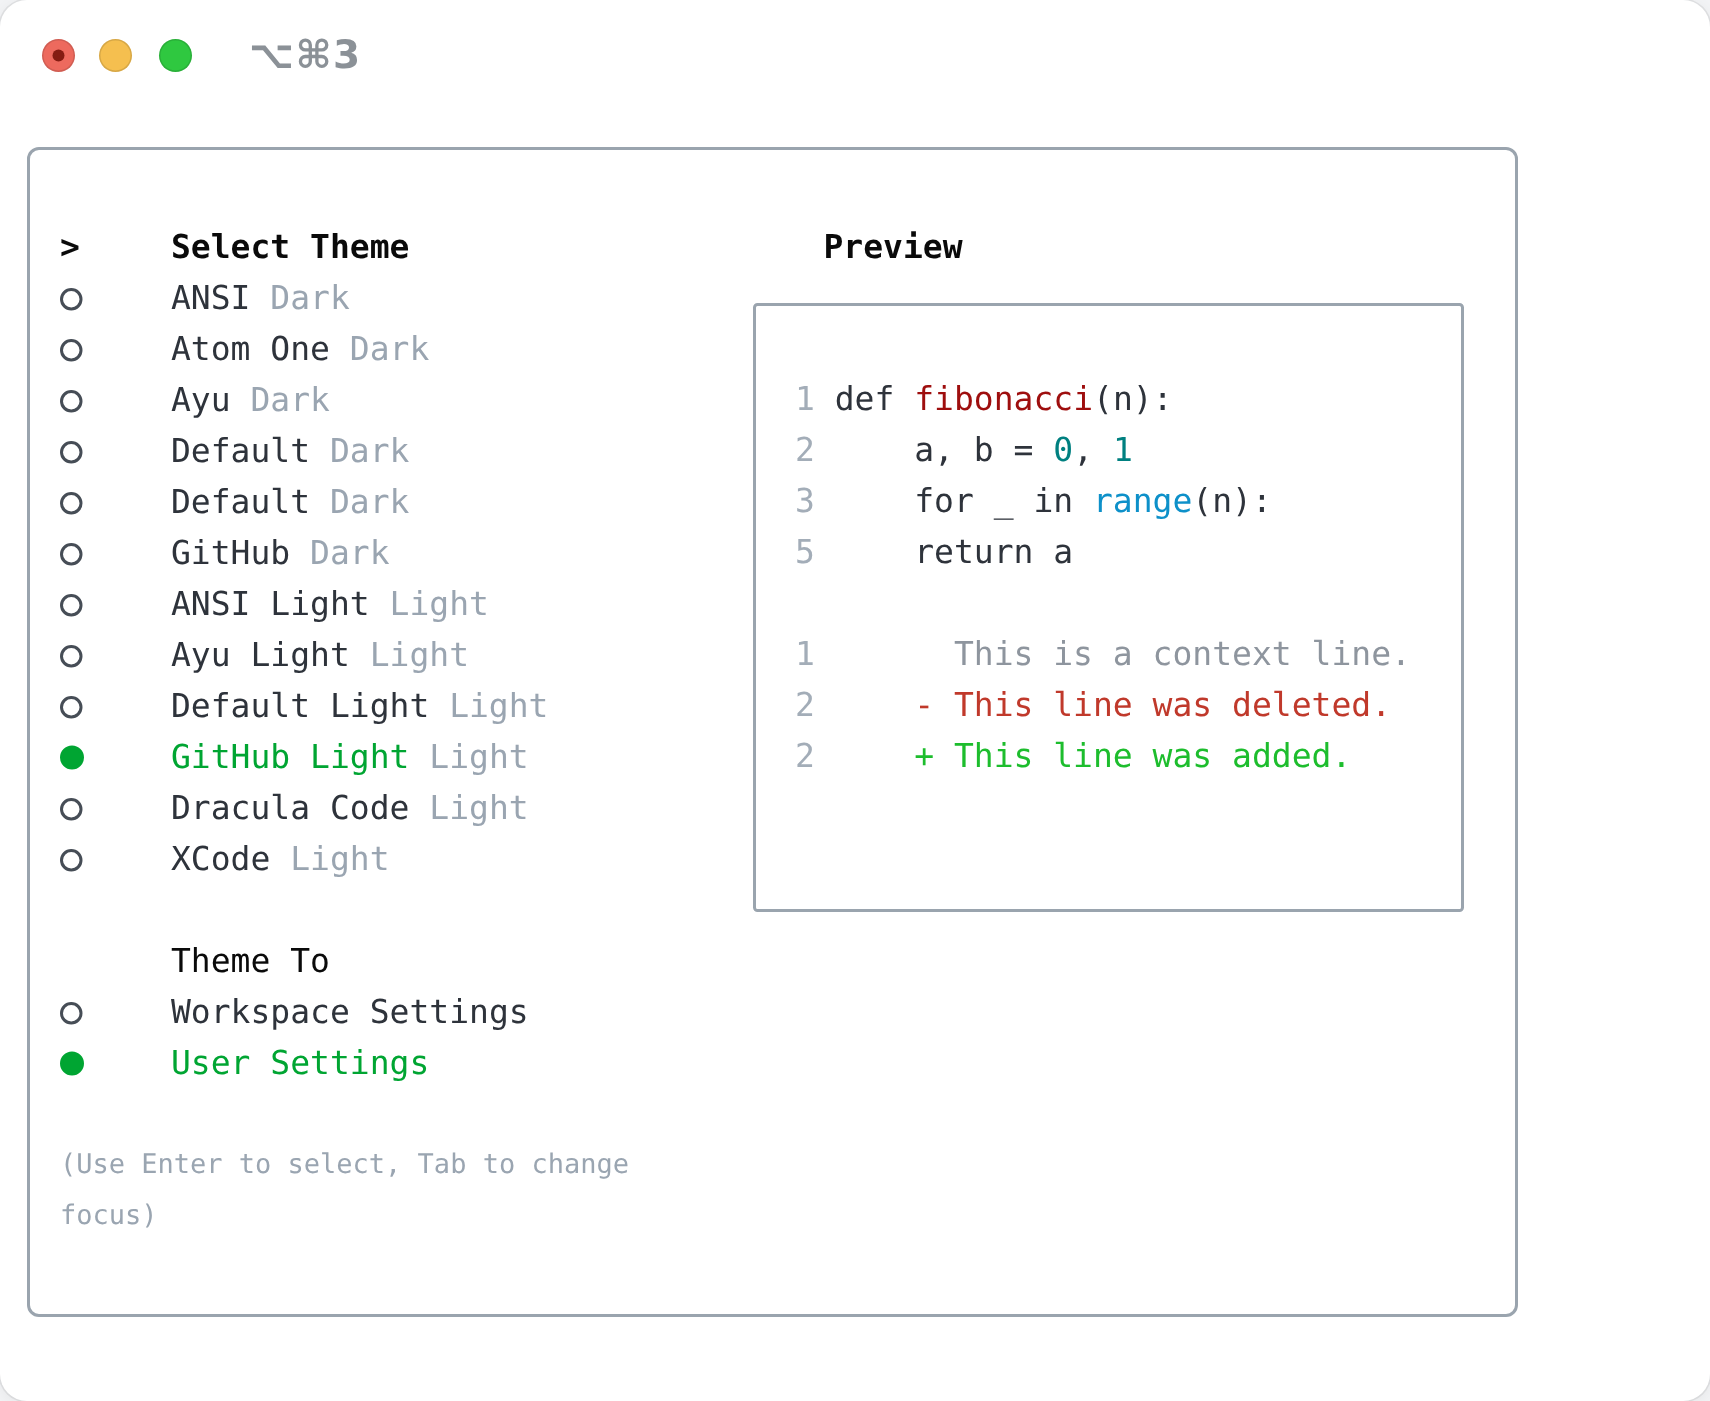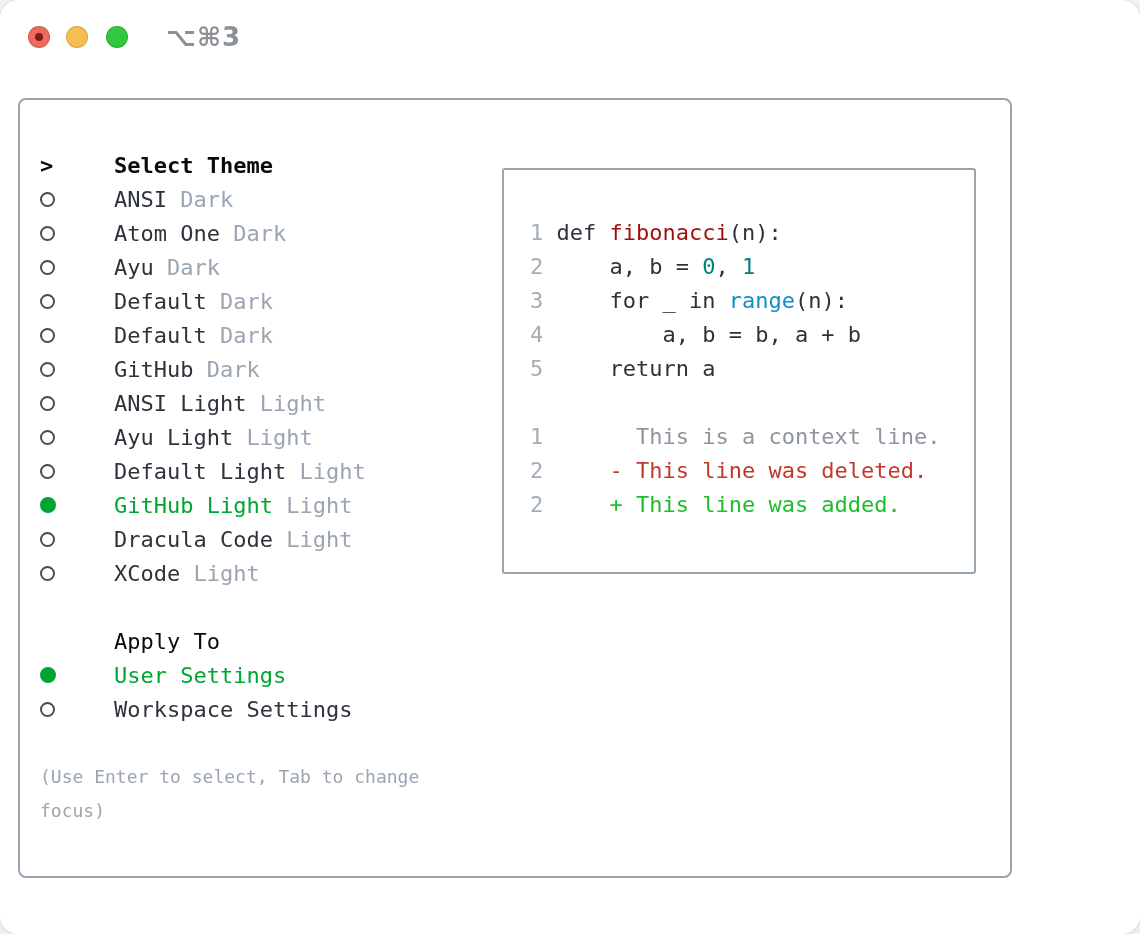--- a/index.html
+++ b/index.html
@@ -79,40 +79,42 @@
             <div class="row item"><span class="bullet"><span class="circle"></span></span><span class="label">Default Light</span><span class="tag">Light</span></div>
             <div class="row item selected"><span class="bullet"><span class="circle"></span></span><span class="label">GitHub Light</span><span class="tag">Light</span></div>
             <div class="row item"><span class="bullet"><span class="circle"></span></span><span class="label">Dracula Code</span><span class="tag">Light</span></div>
             <div class="row item"><span class="bullet"><span class="circle"></span></span><span class="label">XCode</span><span class="tag">Light</span></div>
           </div>
 
         <div class="spacer"></div>
 
         <div class="row">
           <span class="bullet"></span>
-          <span class="label hdr2">Apply To</span>
+          <span class="label hdr2">Theme To</span>
         </div>
 
         <div id="apply-list">
+            <div class="row item"><span class="bullet"><span class="circle"></span></span><span class="label">Workspace Settings</span></div>
             <div class="row item selected"><span class="bullet"><span class="circle"></span></span><span class="label">User Settings</span></div>
-            <div class="row item"><span class="bullet"><span class="circle"></span></span><span class="label">Workspace Settings</span></div>
           </div>
 
         <div class="spacer"></div>
 
         <div class="hint">(Use Enter to select, Tab to change focus)</div>
       </div>
 
       <div class="rightcol">
+        <div class="row">
+          <span class="label hdr">Preview</span>
+        </div>
         <div class="pbox">
           <div id="preview-code">
               <div class="crow"><span class="ln" style="color: rgb(163, 173, 184);">1</span><span class="code"><span style="color: rgb(46, 51, 59); margin-top: 48px;">def</span><span style="color: rgb(46, 51, 59);"> </span><span style="color: rgb(158, 14, 14);">fibonacci</span><span style="color: rgb(46, 51, 59);">(n):</span></span></div>
               <div class="crow"><span class="ln" style="color: rgb(163, 173, 184);">2</span><span class="code"><span style="color: rgb(46, 51, 59);">    a, b = </span><span style="color: rgb(0, 128, 128);">0</span><span style="color: rgb(46, 51, 59);">, </span><span style="color: rgb(0, 128, 128);">1</span></span></div>
               <div class="crow"><span class="ln" style="color: rgb(163, 173, 184);">3</span><span class="code"><span style="color: rgb(46, 51, 59);">    for _ in </span><span style="color: rgb(13, 144, 201);">range</span><span style="color: rgb(46, 51, 59);">(n):</span></span></div>
-              <div class="crow"><span class="ln" style="color: rgb(163, 173, 184);">4</span><span class="code"><span style="color: rgb(46, 51, 59);">        a, b = b, a + b</span></span></div>
               <div class="crow"><span class="ln" style="color: rgb(163, 173, 184);">5</span><span class="code"><span style="color: rgb(46, 51, 59); margin-top: 44px;">    return a</span></span></div>
               <div class="crow"></div>
               <div class="crow"><span class="ln" style="color: rgb(163, 173, 184);">1</span><span class="code" style="color: rgb(142, 149, 158);">      This is a context line.</span></div>
               <div class="crow"><span class="ln" style="color: rgb(163, 173, 184);">2</span><span class="code" style="color: rgb(192, 57, 43);">    - This line was deleted.</span></div>
               <div class="crow"><span class="ln" style="color: rgb(163, 173, 184);">2</span><span class="code" style="color: rgb(29, 189, 45);">    + This line was added.</span></div>
             </div>
         </div>
       </div>
 
     </div>

